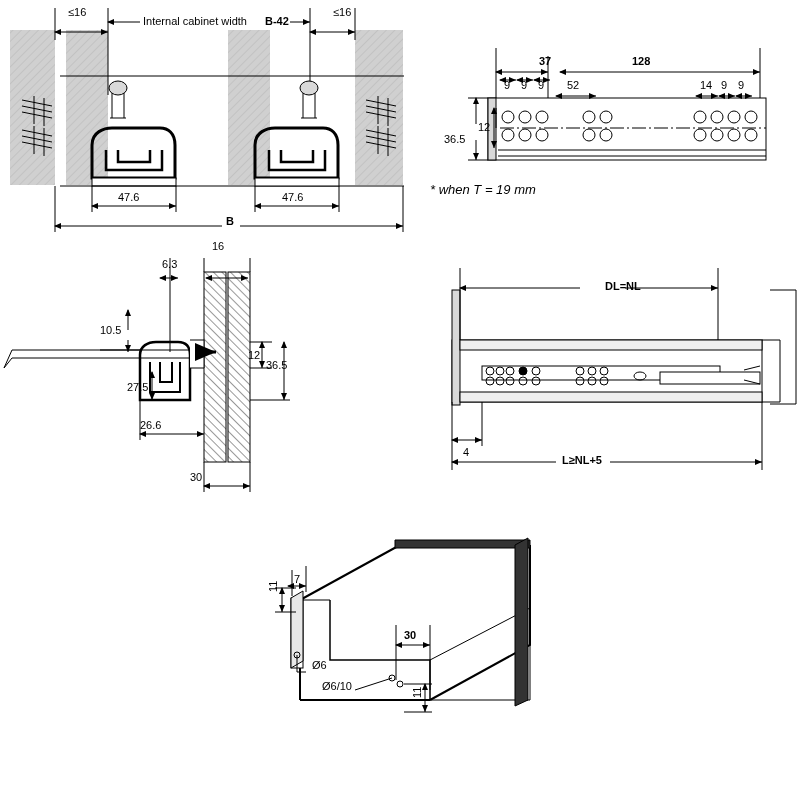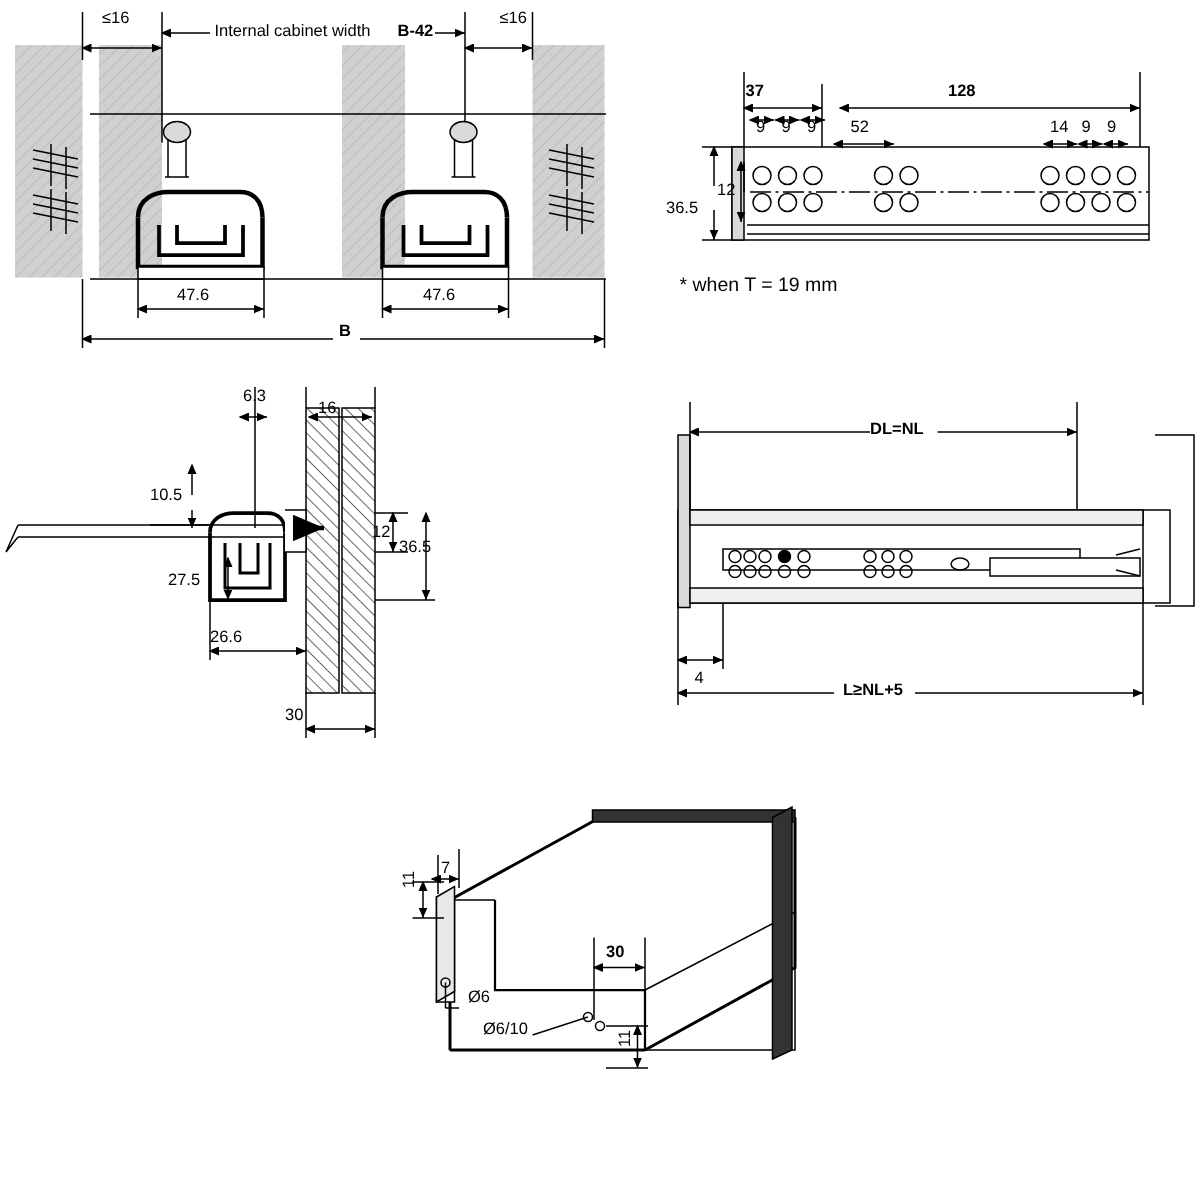--- a/index.html
+++ b/index.html
@@ -275,43 +275,43 @@
 </svg>
 
 <div class="lbl" style="left:68px;top:7px;">≤16</div>
 <div class="lbl" style="left:143px;top:16px;">Internal cabinet width</div>
 <div class="lbl b" style="left:265px;top:16px;">B-42</div>
 <div class="lbl" style="left:333px;top:7px;">≤16</div>
 <div class="lbl" style="left:118px;top:192px;">47.6</div>
 <div class="lbl" style="left:282px;top:192px;">47.6</div>
 <div class="lbl b" style="left:226px;top:216px;">B</div>
 
-<div class="lbl b" style="left:497px;top:56px;">37</div>
+<div class="lbl b" style="left:539px;top:56px;">37</div>
 <div class="lbl b" style="left:632px;top:56px;">128</div>
 <div class="lbl" style="left:504px;top:80px;">9</div>
 <div class="lbl" style="left:521px;top:80px;">9</div>
 <div class="lbl" style="left:538px;top:80px;">9</div>
 <div class="lbl" style="left:567px;top:80px;">52</div>
 <div class="lbl" style="left:700px;top:80px;">14</div>
 <div class="lbl" style="left:721px;top:80px;">9</div>
 <div class="lbl" style="left:738px;top:80px;">9</div>
 <div class="lbl" style="left:478px;top:122px;">12</div>
 <div class="lbl" style="left:444px;top:134px;">36.5</div>
-<div class="lbl big" style="left:453px;top:184px;">* when T = 19 mm</div>
+<div class="lbl big" style="left:430px;top:184px;font-style:italic;">* when T = 19 mm</div>
 
 <div class="lbl" style="left:162px;top:259px;">6.3</div>
-<div class="lbl" style="left:212px;top:267px;">16</div>
+<div class="lbl" style="left:212px;top:241px;">16</div>
 <div class="lbl" style="left:100px;top:325px;">10.5</div>
 <div class="lbl" style="left:248px;top:350px;">12</div>
 <div class="lbl" style="left:266px;top:360px;">36.5</div>
-<div class="lbl" style="left:112px;top:382px;">27.5</div>
+<div class="lbl" style="left:127px;top:382px;">27.5</div>
 <div class="lbl" style="left:140px;top:420px;">26.6</div>
 <div class="lbl" style="left:190px;top:472px;">30</div>
 
-<div class="lbl b" style="left:580px;top:281px;">DL=NL</div>
+<div class="lbl b" style="left:605px;top:281px;">DL=NL</div>
 <div class="lbl" style="left:463px;top:447px;">4</div>
 <div class="lbl b" style="left:562px;top:455px;">L≥NL+5</div>
 
 <div class="lbl" style="left:294px;top:574px;">7</div>
 <div class="lbl" style="left:268px;top:592px;transform:rotate(-90deg);transform-origin:left top;">11</div>
 <div class="lbl" style="left:404px;top:630px;font-weight:bold;">30</div>
 <div class="lbl" style="left:272px;top:660px;margin-left:40px;">Ø6</div>
 <div class="lbl" style="left:322px;top:681px;">Ø6/10</div>
 <div class="lbl" style="left:412px;top:698px;transform:rotate(-90deg);transform-origin:left top;">11</div>
 

